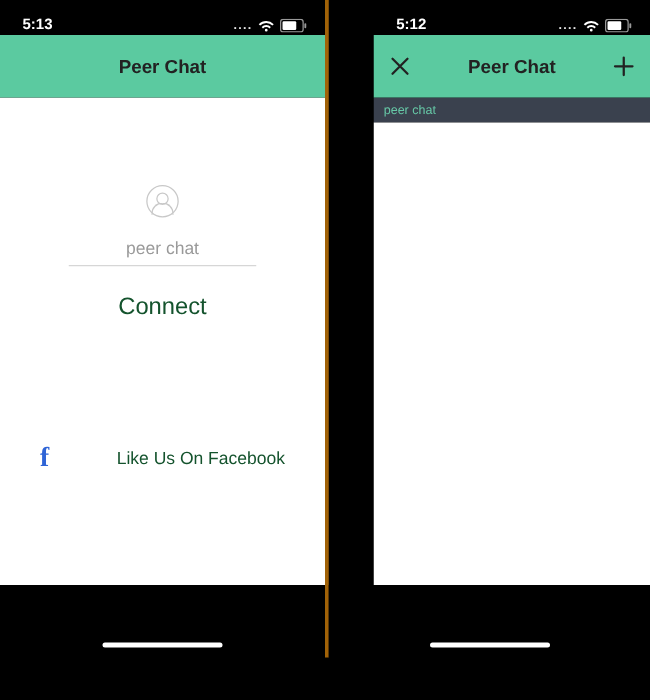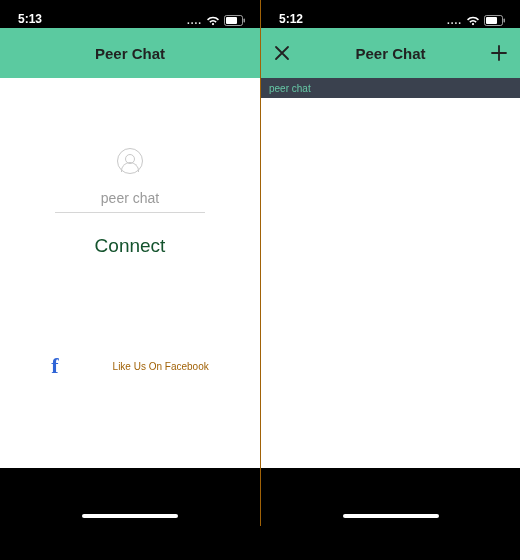--- a/index.html
+++ b/index.html
@@ -1,19 +1,19 @@
 <!DOCTYPE html>
 <html><head>
 <meta charset="utf-8">
 <style>
   * { box-sizing: border-box; margin: 0; padding: 0; }
   html, body { width: 520px; height: 560px; background: #000; font-family: -apple-system, "Helvetica Neue", Arial, sans-serif; overflow: hidden; }
   .screens { display: flex; width: 520px; height: 560px; }
   .phone { width: 260px; height: 526px; background: #000; position: relative; }
-  .phone + .phone { border-left: 1px solid #a16207; }
+  .phone + .phone { border-left: 3px solid #a16207; padding-left: 36px; }
 
   
   .statusbar { height: 28px; color: #fff; font-size: 12px; font-weight: 600; display: flex; align-items: flex-end; justify-content: space-between; padding: 0 14px 2px 18px; }
   .sb-right { display: flex; align-items: center; gap: 4px; }
   .sb-dots { letter-spacing: 1px; font-size: 10px; opacity: .9; }
   .sb-wifi, .sb-batt { display: inline-flex; }
   .sb-batt svg, .sb-wifi svg { display: block; }
 
   
   .appbar { height: 50px; background: #5bcaa0; display: flex; align-items: center; justify-content: center; position: relative; }
@@ -25,21 +25,21 @@
 
   
   .content-a { background: #fff; height: 424px; display: flex; flex-direction: column; align-items: center; padding-top: 70px; }
   .avatar-circle { width: 26px; height: 26px; border: 1.6px solid #c8c8c8; border-radius: 50%; position: relative; }
   .avatar-circle::before { content: ""; position: absolute; left: 50%; top: 5px; width: 8px; height: 8px; border: 1.6px solid #c8c8c8; border-radius: 50%; transform: translateX(-50%); }
   .avatar-circle::after { content: ""; position: absolute; left: 50%; bottom: 1px; width: 16px; height: 9px; border: 1.6px solid #c8c8c8; border-bottom: none; border-radius: 10px 10px 0 0; transform: translateX(-50%); }
   .name-input { margin-top: 12px; width: 150px; border: none; border-bottom: 1px solid #d6d6d6; text-align: center; font-size: 14px; color: #9a9a9a; padding: 4px 0 6px; outline: none; background: transparent; }
   .connect-btn { margin-top: 22px; border: none; background: none; color: #14532d; font-size: 19px; font-weight: 500; cursor: pointer; }
   .fb-row { margin-top: 98px; display: flex; align-items: center; gap: 10px; cursor: pointer; }
   .fb-icon { color: #2f64d6; font-family: Georgia, 'Times New Roman', serif; font-weight: 900; font-size: 22px; line-height: 1; }
-  .fb-text { color: #a16207; font-size: 10px; margin-left: 44px; }
+  .fb-text { color: #14532d; font-size: 14px; margin-left: 44px; }
 
   
   .subbar { height: 20px; background: #3a414e; color: #66c7a6; font-size: 10px; display: flex; align-items: center; padding-left: 8px; }
   .content-b { background: #fff; height: 372px; }
   .inputbar { height: 32px; background: #eaeaea; }
 
   
   .bottom { position: absolute; left: 0; right: 0; bottom: 0; height: 58px; background: #000; display: flex; align-items: flex-end; justify-content: center; padding-bottom: 8px; }
   .home-ind { width: 96px; height: 4px; background: #fff; border-radius: 3px; }
 </style>

